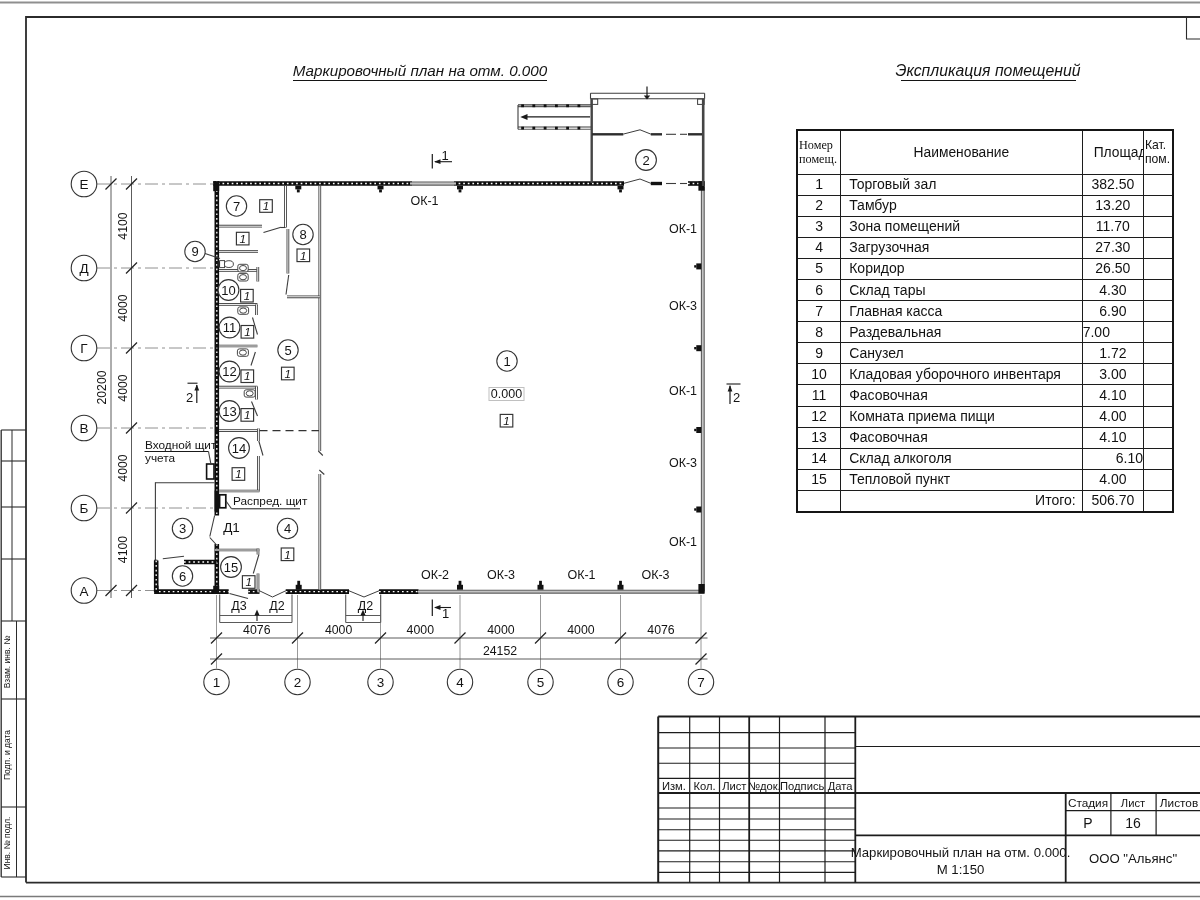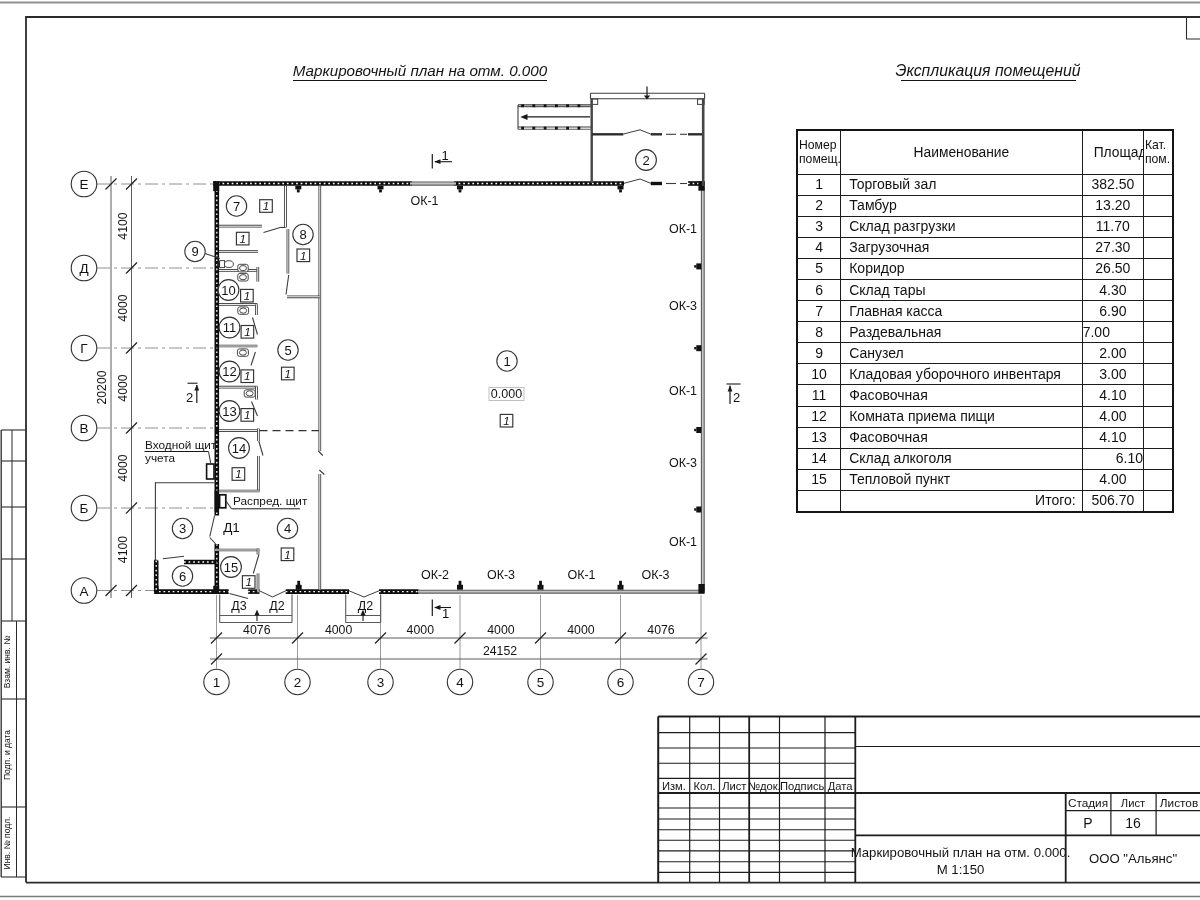--- a/index.html
+++ b/index.html
@@ -809,40 +809,40 @@
 
 <table class="expl" style="position:absolute;left:796px;top:129px;width:376px;">
 <colgroup>
         <col style="width:43.7px">
         <col style="width:241.5px">
         <col style="width:61.3px">
         <col style="width:29.3px">
       </colgroup>
 <tbody>
         <tr style="height:44px">
- <td style="font-size:12.2px;line-height:1.15;padding-left:1px;">Номер<br>помещ.</td>
+ <td style="font-size:12.2px;line-height:1.15;padding-left:1px;font-family:Liberation Serif, serif;">Номер<br>помещ.</td>
  <td style="text-align:center;font-size:13.8px;">Наименование</td>
  <td style="text-align:center;font-size:13.8px;padding-left:11px;">Площадь</td>
  <td style="font-size:12.2px;line-height:1.15;padding-left:1px;margin-left:8px;">Кат.<br>пом.</td>
 </tr>
 <tr style="height:21.1px">
           <td style="text-align:center">1</td>
           <td style="padding-left:8px">Торговый зал</td>
           <td style="text-align:center">382.50</td>
           <td></td>
         </tr>
 <tr style="height:21.1px">
           <td style="text-align:center">2</td>
           <td style="padding-left:8px">Тамбур</td>
           <td style="text-align:center">13.20</td>
           <td></td>
         </tr>
 <tr style="height:21.1px">
           <td style="text-align:center">3</td>
-          <td style="padding-left:8px">Склад разгрузки</td>
+          <td style="padding-left:8px">Зона помещений</td>
           <td style="text-align:center">11.70</td>
           <td></td>
         </tr>
 <tr style="height:21.1px">
           <td style="text-align:center">4</td>
           <td style="padding-left:8px">Загрузочная</td>
           <td style="text-align:center">27.30</td>
           <td></td>
         </tr>
 <tr style="height:21.1px">
@@ -865,21 +865,21 @@
         </tr>
 <tr style="height:21.1px">
           <td style="text-align:center">8</td>
           <td style="padding-left:8px">Раздевальная</td>
           <td style="">7.00</td>
           <td></td>
         </tr>
 <tr style="height:21.1px">
           <td style="text-align:center">9</td>
           <td style="padding-left:8px">Санузел</td>
-          <td style="text-align:center">2.00</td>
+          <td style="text-align:center">1.72</td>
           <td></td>
         </tr>
 <tr style="height:21.1px">
           <td style="text-align:center">10</td>
           <td style="padding-left:8px">Кладовая уборочного инвентаря</td>
           <td style="text-align:center">3.00</td>
           <td></td>
         </tr>
 <tr style="height:21.1px">
           <td style="text-align:center">11</td>

